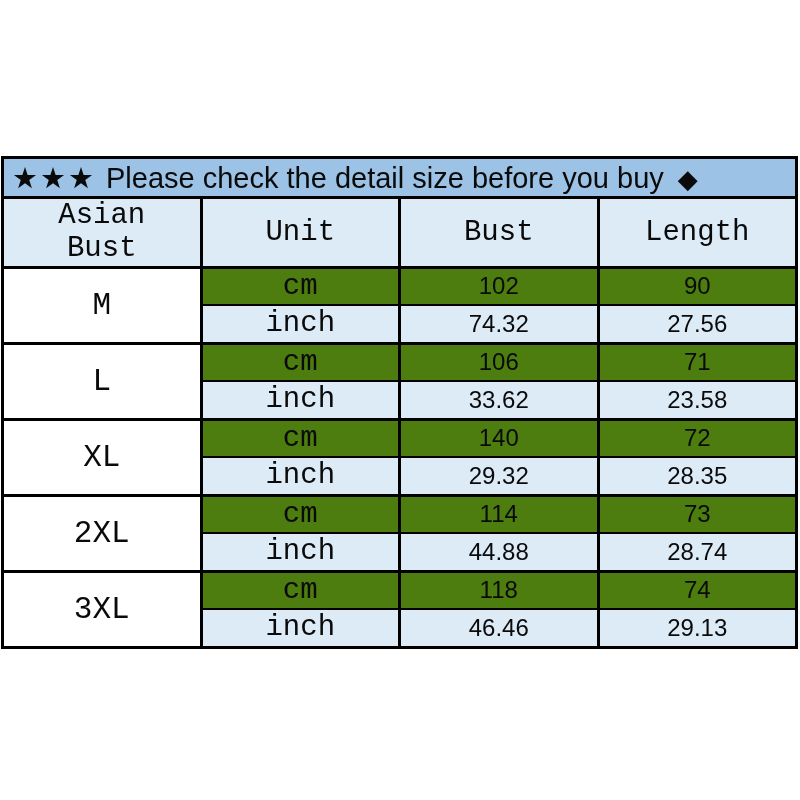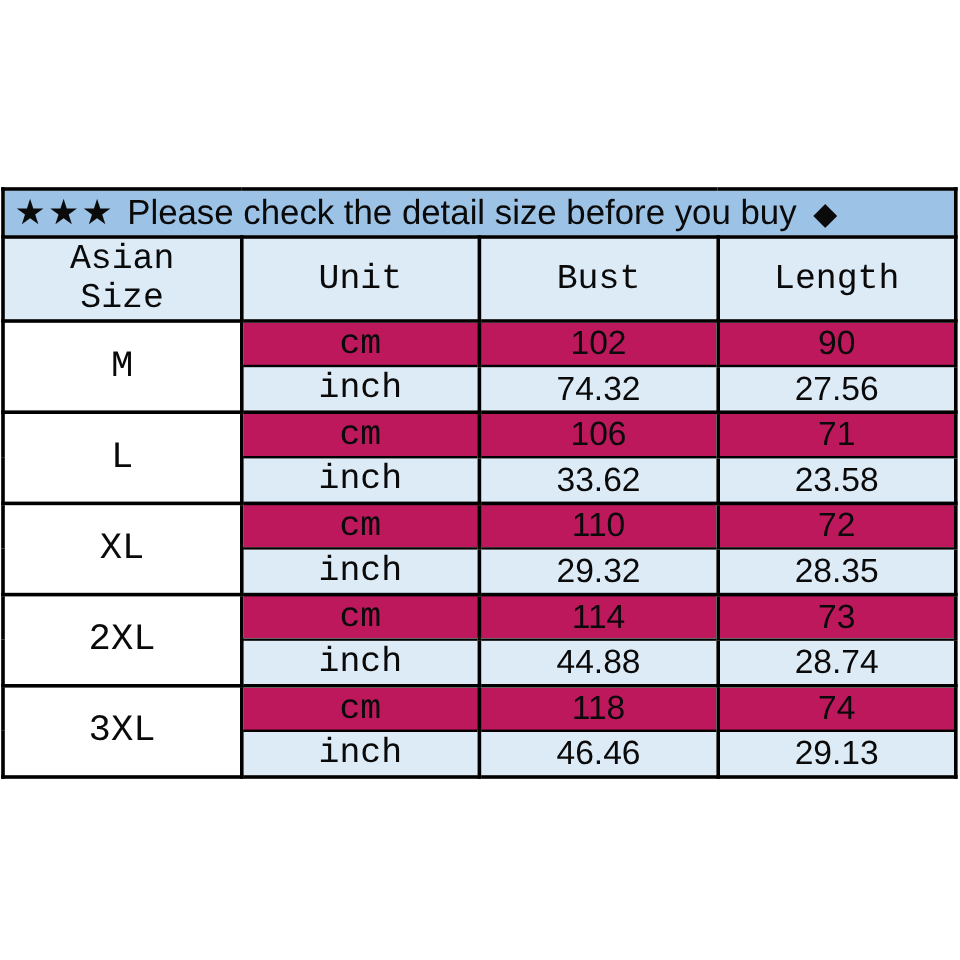--- a/index.html
+++ b/index.html
@@ -58,23 +58,23 @@
     background:#ffffff;
     font-family:"Liberation Mono","DejaVu Sans Mono",monospace;
     font-size:31px;
   }
   td.unit-cell{
     font-family:"Liberation Mono","DejaVu Sans Mono",monospace;
     font-size:29px;
   }
   td.num{
     font-family:"Liberation Sans",sans-serif;
-    font-size:28px;
+    font-size:24px;
   }
-  tr.row-cm td{background:#be185d;}
+  tr.row-cm td{background:#4d7c0f;}
   tr.row-cm td.size-cell{background:#ffffff;}
   tr.row-inch td{background:var(--alt-bg,#DDEBF7);}
   
   tr.row-cm td.unit-cell, tr.row-cm td.num{border-bottom-width:2px;}
   tr.row-inch td{border-top-width:2px;}
 </style>
 </head>
 <body>
 
 <div class="canvas">
@@ -85,21 +85,21 @@
         <col>
         <col>
     </colgroup>
       <tbody>
         <tr class="banner-row">
       <td class="banner" colspan="4">
         <span class="stars">★★★</span><span class="btxt">Please check the detail size before you buy</span><span class="diamond">◆</span>
       </td>
     </tr>
     <tr class="header-row">
-      <th><span class="hdr-wrap">Asian Size</span></th>
+      <th><span class="hdr-wrap">Asian Bust</span></th>
       <th>Unit</th>
       <th>Bust</th>
       <th>Length</th>
     </tr>
 
     <tr class="data-row row-cm">
       <td class="size-cell" rowspan="2">M</td>
       <td class="unit-cell">cm</td>
       <td class="num">102</td>
       <td class="num">90</td>
@@ -118,21 +118,21 @@
     </tr>
     <tr class="data-row row-inch">
       <td class="unit-cell">inch</td>
       <td class="num">33.62</td>
       <td class="num">23.58</td>
     </tr>
 
     <tr class="data-row row-cm">
       <td class="size-cell" rowspan="2">XL</td>
       <td class="unit-cell">cm</td>
-      <td class="num">110</td>
+      <td class="num">140</td>
       <td class="num">72</td>
     </tr>
     <tr class="data-row row-inch">
       <td class="unit-cell">inch</td>
       <td class="num">29.32</td>
       <td class="num">28.35</td>
     </tr>
 
     <tr class="data-row row-cm">
       <td class="size-cell" rowspan="2">2XL</td>

